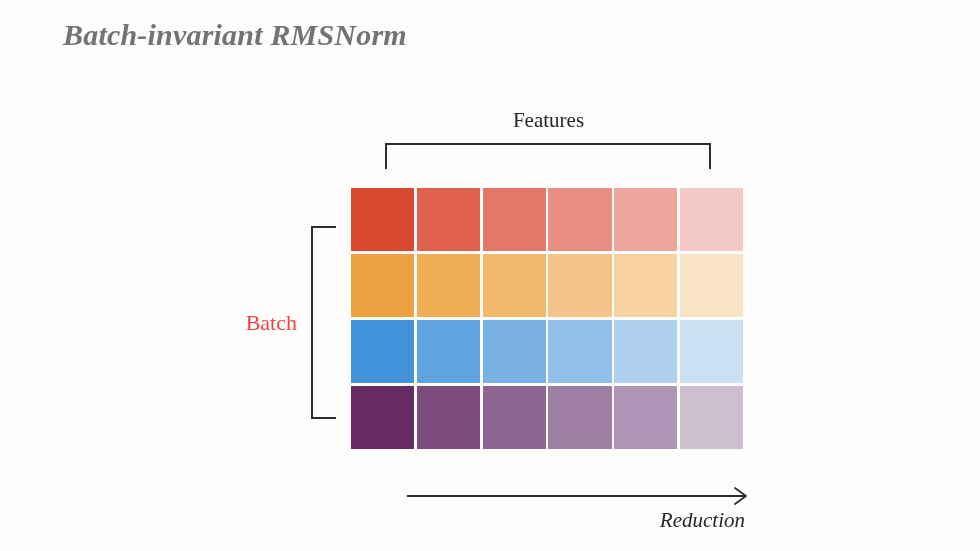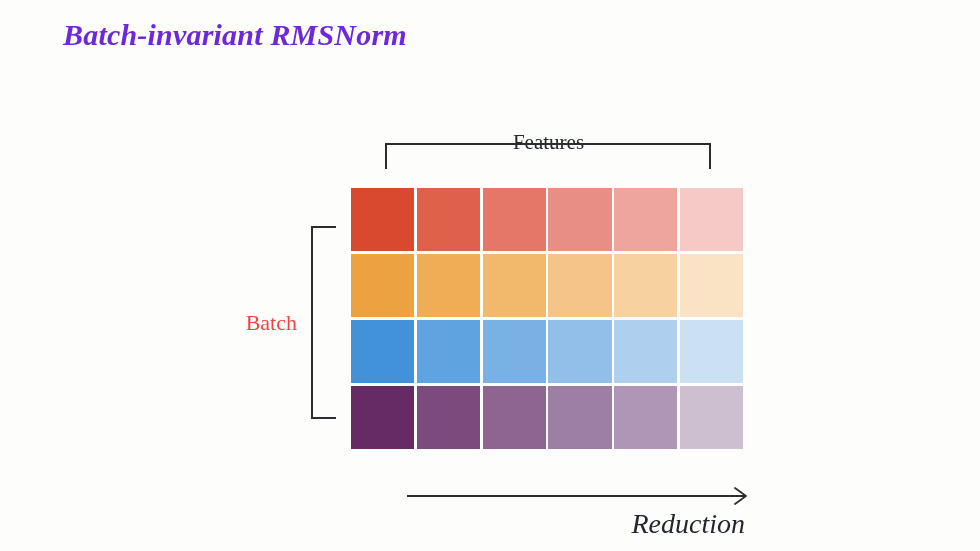--- a/index.html
+++ b/index.html
@@ -17,31 +17,30 @@
   }
   .abs { position: absolute; }
 
   #page-title {
     left: 63px;
     top: 18px;
     font-size: 30px;
     font-style: italic;
     font-weight: 600;
     letter-spacing: 0.2px;
-    color: #6d28d9;
+    color: #737373;
   }
 
   #features-label {
     left: 385px;
     top: 108px;
     width: 327px;
     text-align: center;
     font-size: 21px;
     color: #23272c;
-    margin-top: 22px;
   }
 
   #features-bracket {
     left: 385px;
     top: 143px;
     width: 326px;
     height: 26px;
     border-top: 2px solid #2b2d30;
     border-left: 2px solid #2b2d30;
     border-right: 2px solid #2b2d30;
@@ -88,21 +87,21 @@
     top: 485px;
     width: 346px;
     height: 22px;
   }
 
   #reduction-label {
     left: 545px;
     top: 508px;
     width: 200px;
     text-align: right;
-    font-size: 28px;
+    font-size: 21px;
     font-style: italic;
     color: #23272c;
   }
 </style>
 </head>
 <body>
 
 <div id="canvas">
 
   <div id="page-title" class="abs">Batch-invariant RMSNorm</div>

